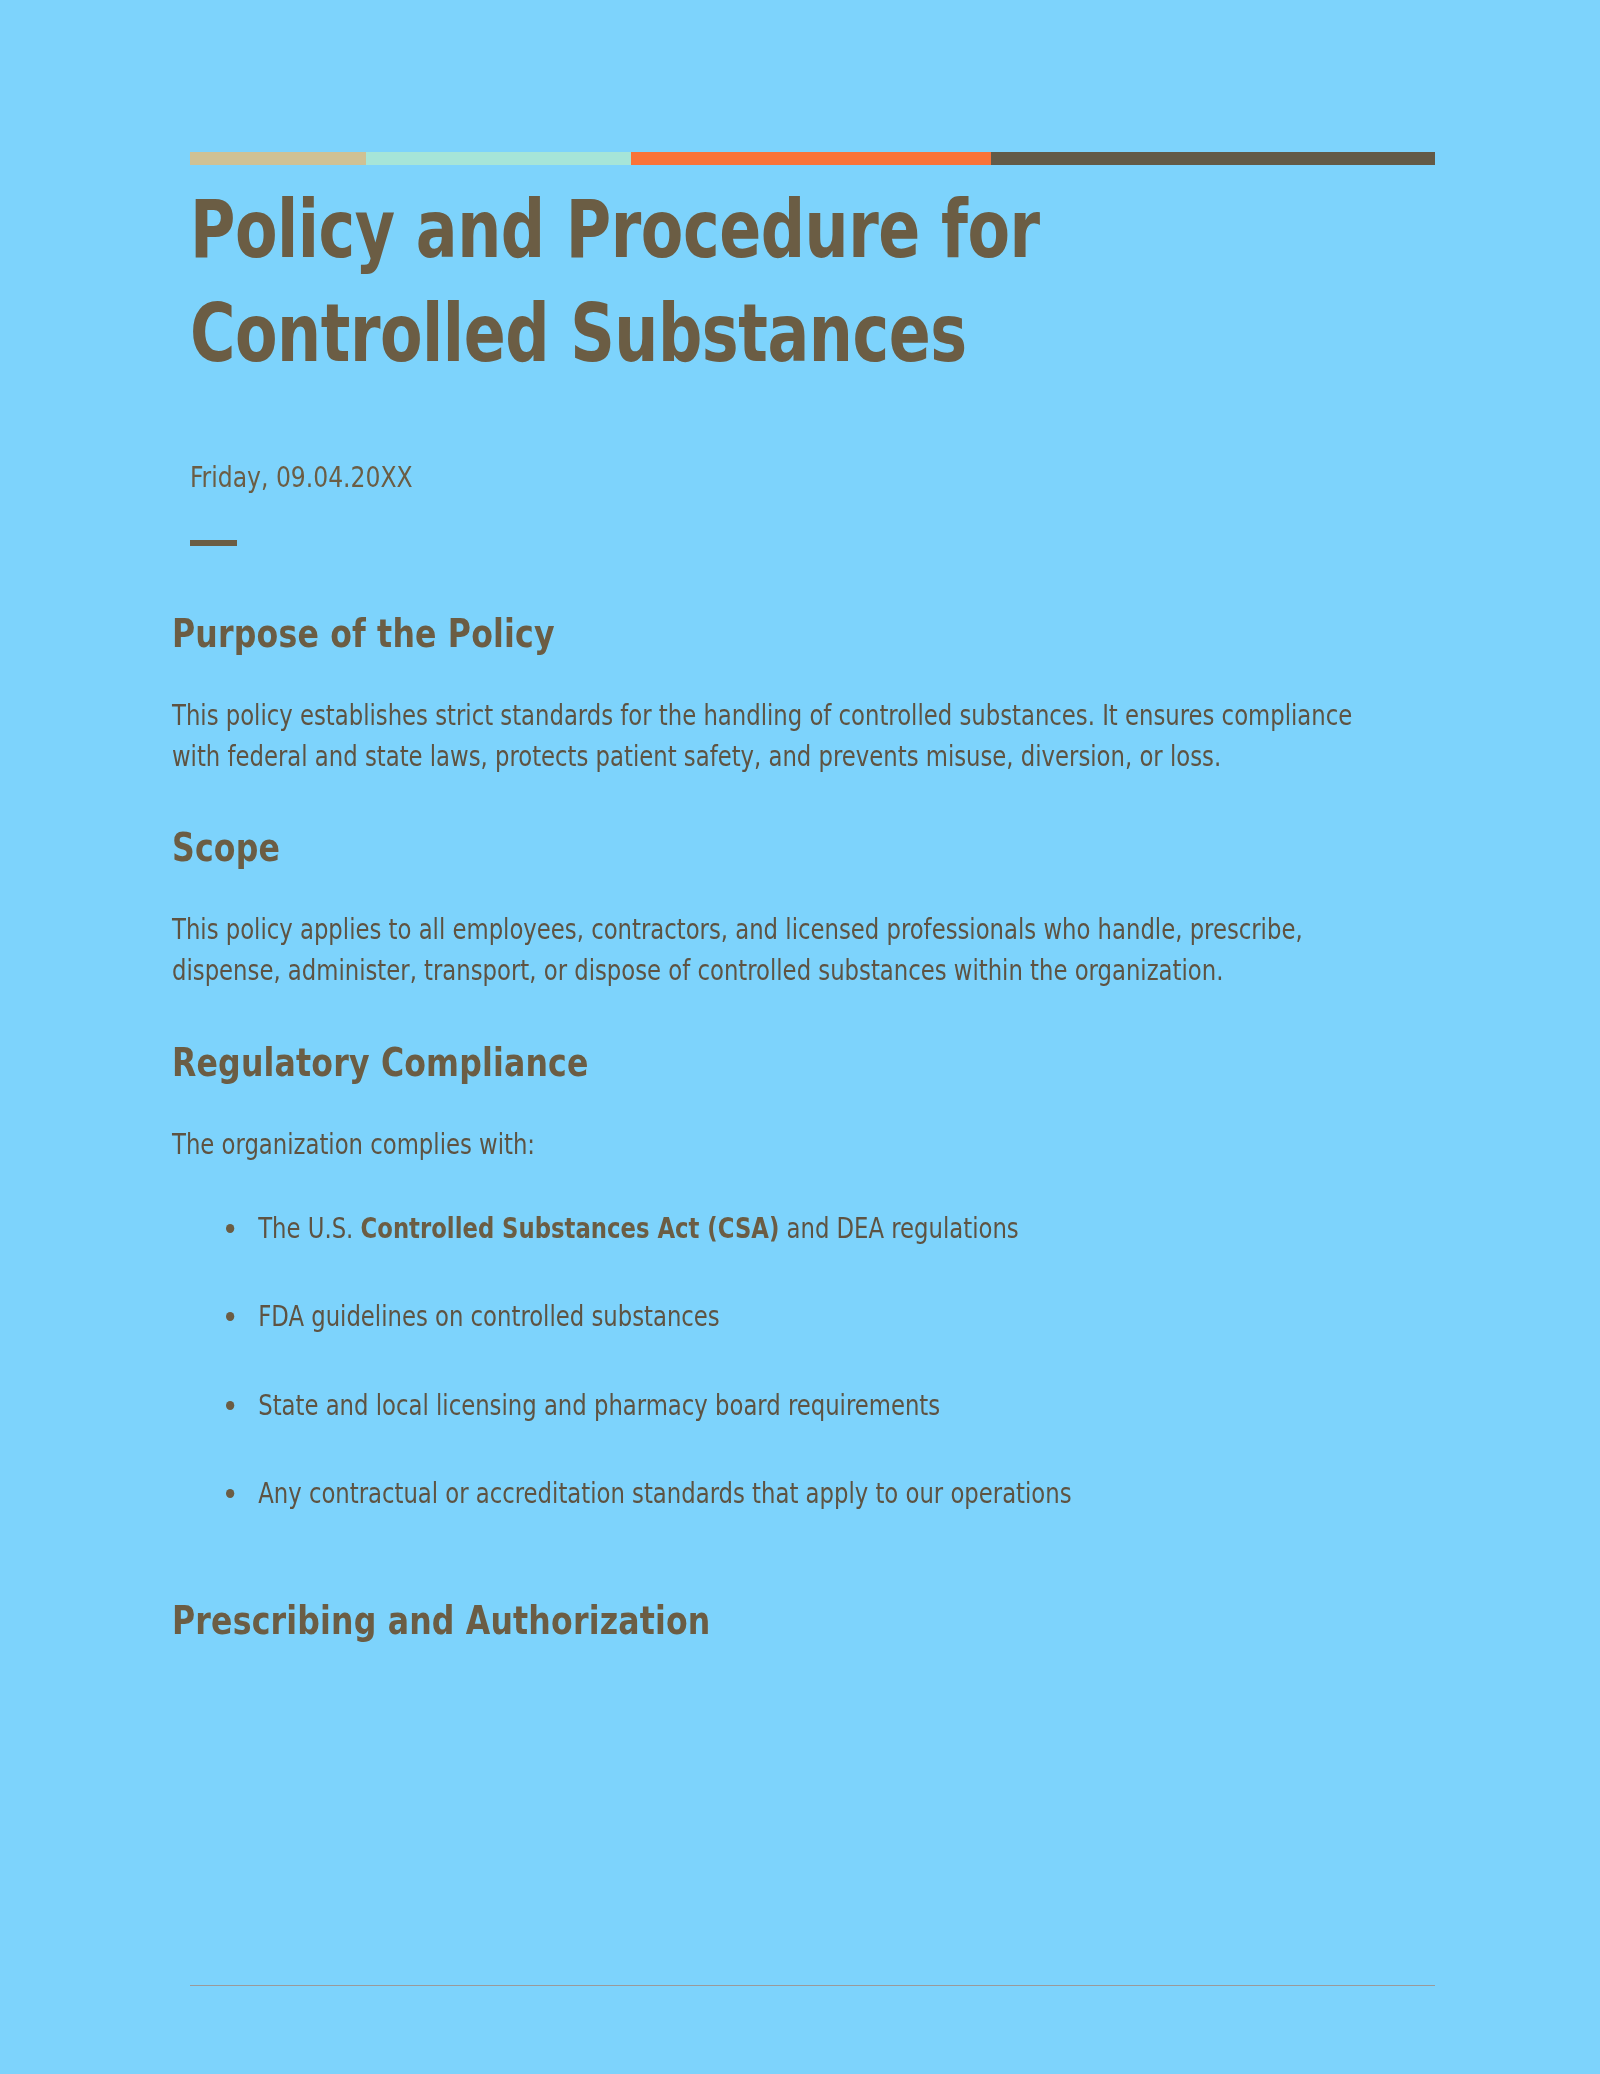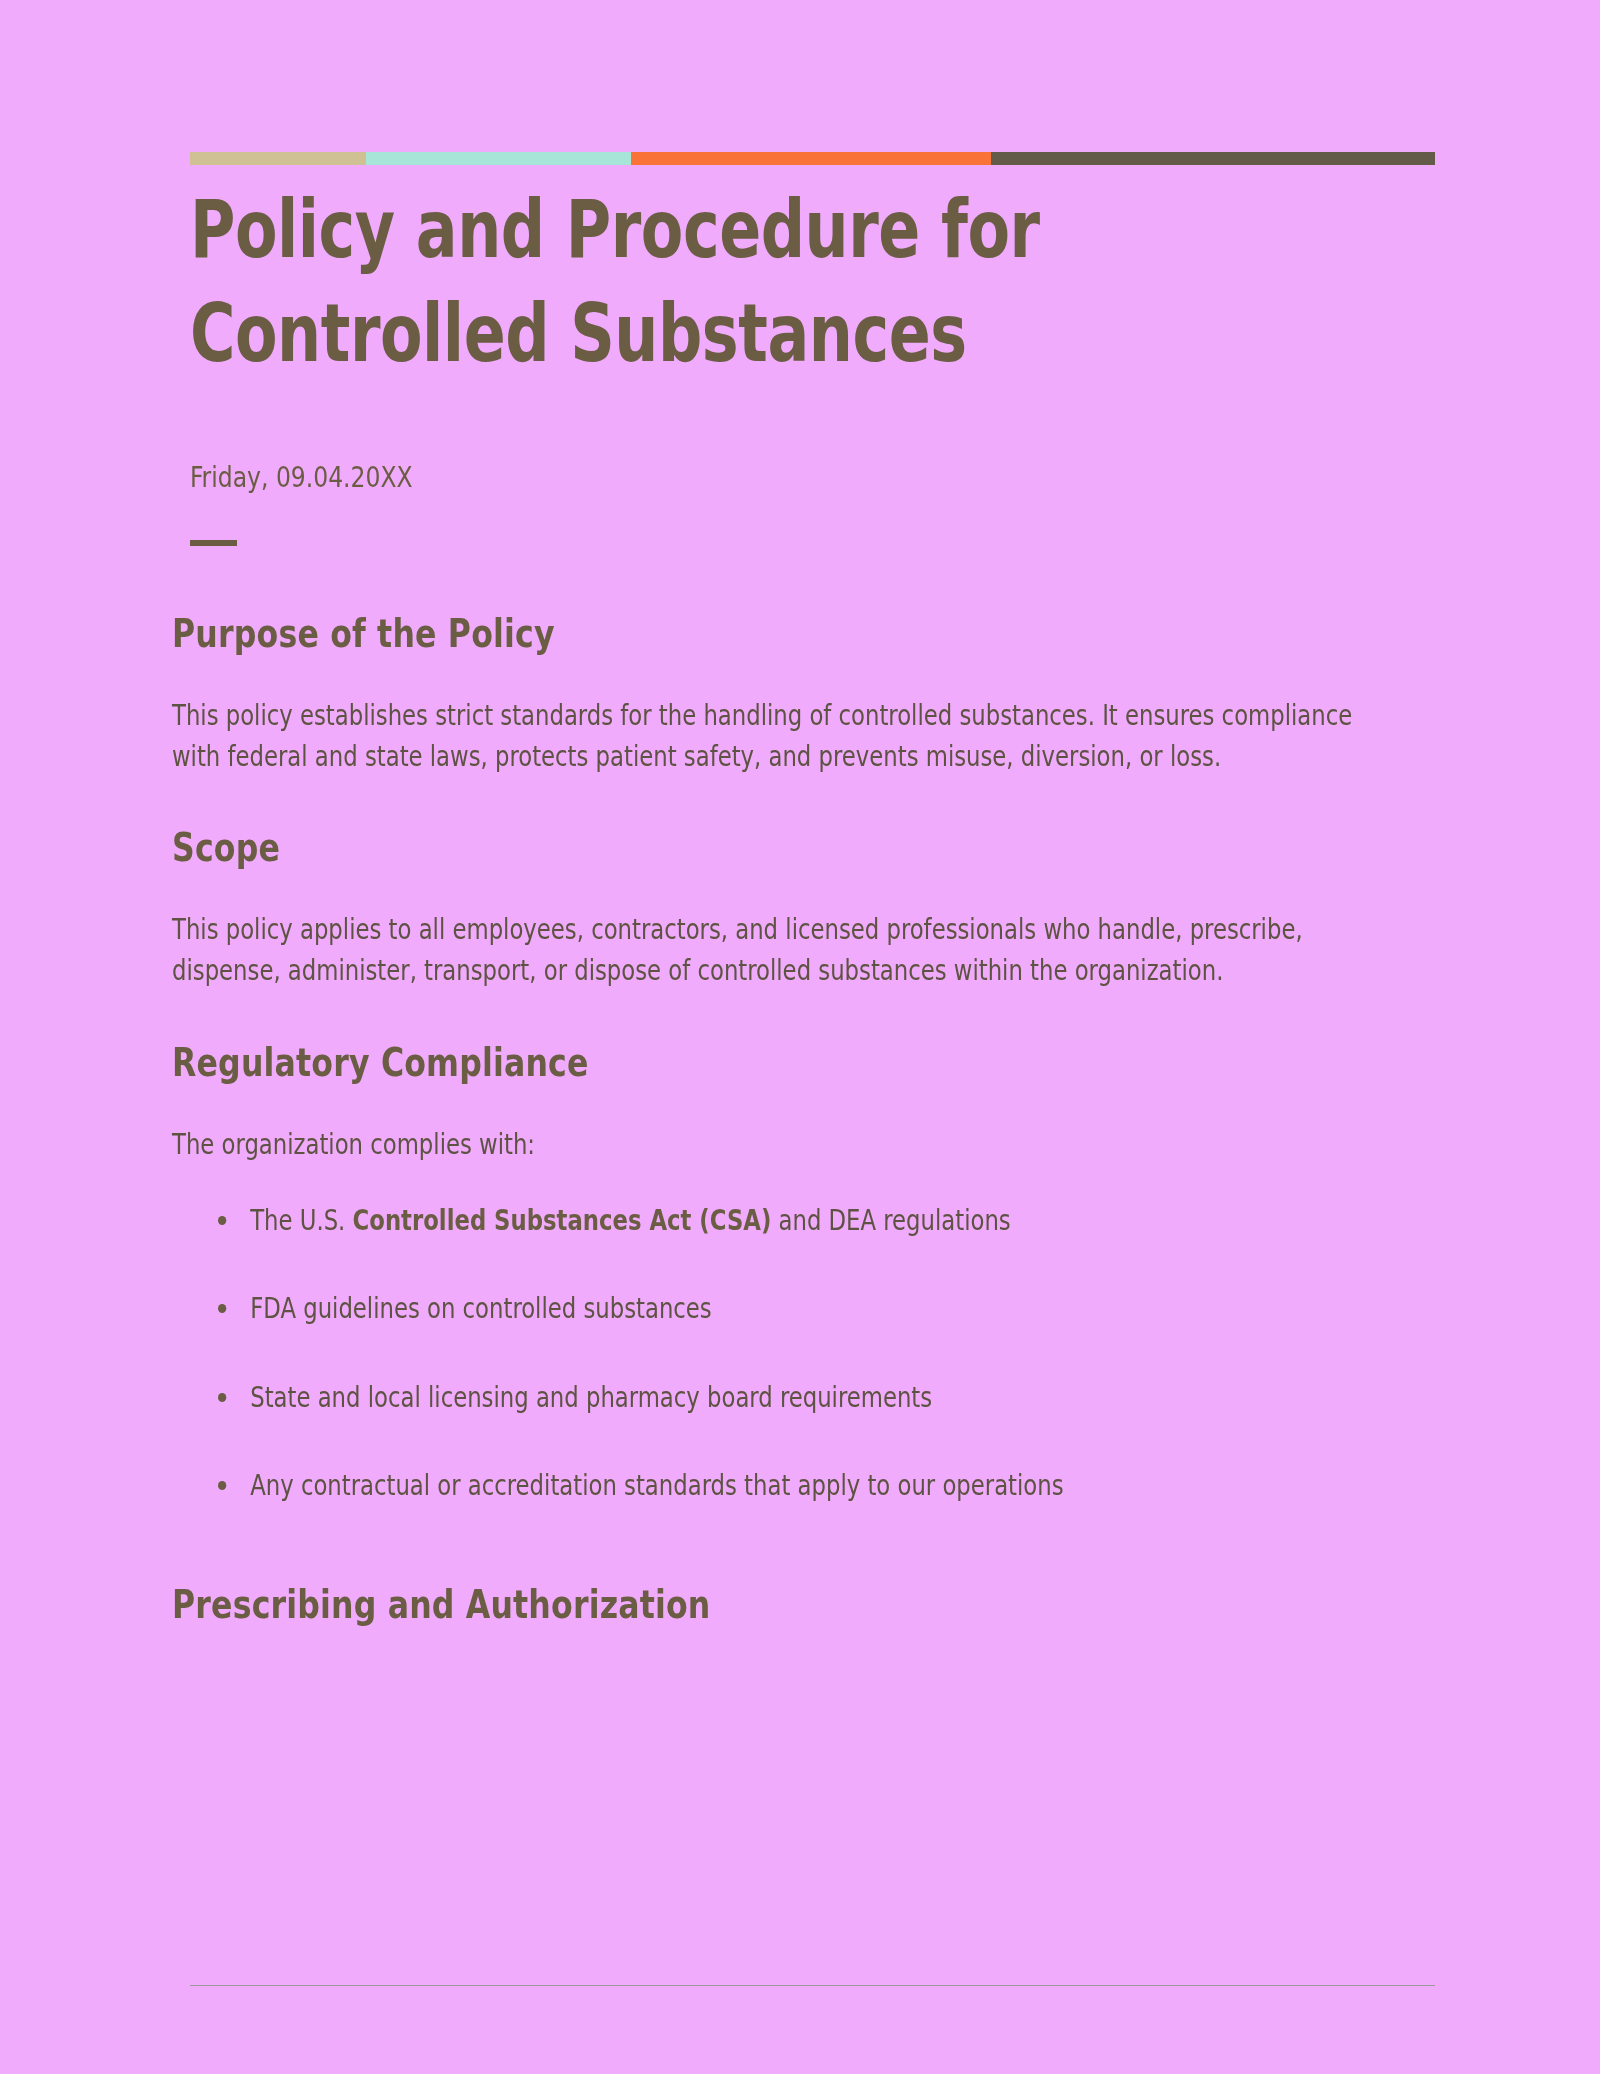--- a/index.html
+++ b/index.html
@@ -7,21 +7,21 @@
     padding: 0;
     background: #ffffff;
   }
   body {
     font-family: "Liberation Sans", sans-serif;
   }
   .page {
     position: relative;
     width: 1600px;
     height: 2074px;
-    background: #f0abfc;
+    background: #7dd3fc;
     overflow: hidden;
     box-sizing: border-box;
   }
 
   
   .colorbar {
     position: absolute;
     left: 190px;
     top: 152px;
     width: 1245px;
@@ -103,21 +103,21 @@
     transform: scaleX(0.92);
     transform-origin: left top;
     width: 1340px;
   }
 
   .gap-heading-to-text { height: 38px; }
   .gap-text-to-heading { height: 49px; }
 
   ul.bullet-list {
     list-style: none;
-    margin: 0;
+    margin: 8px;
     padding: 0;
   }
   ul.bullet-list li {
     position: relative;
     padding-left: 85px;
     margin-bottom: 50px;
     font-family: "DejaVu Sans Condensed", "Liberation Sans Narrow", "Liberation Sans", sans-serif;
     font-size: 27.5px;
     line-height: 1.4;
     color: #5e5342;

